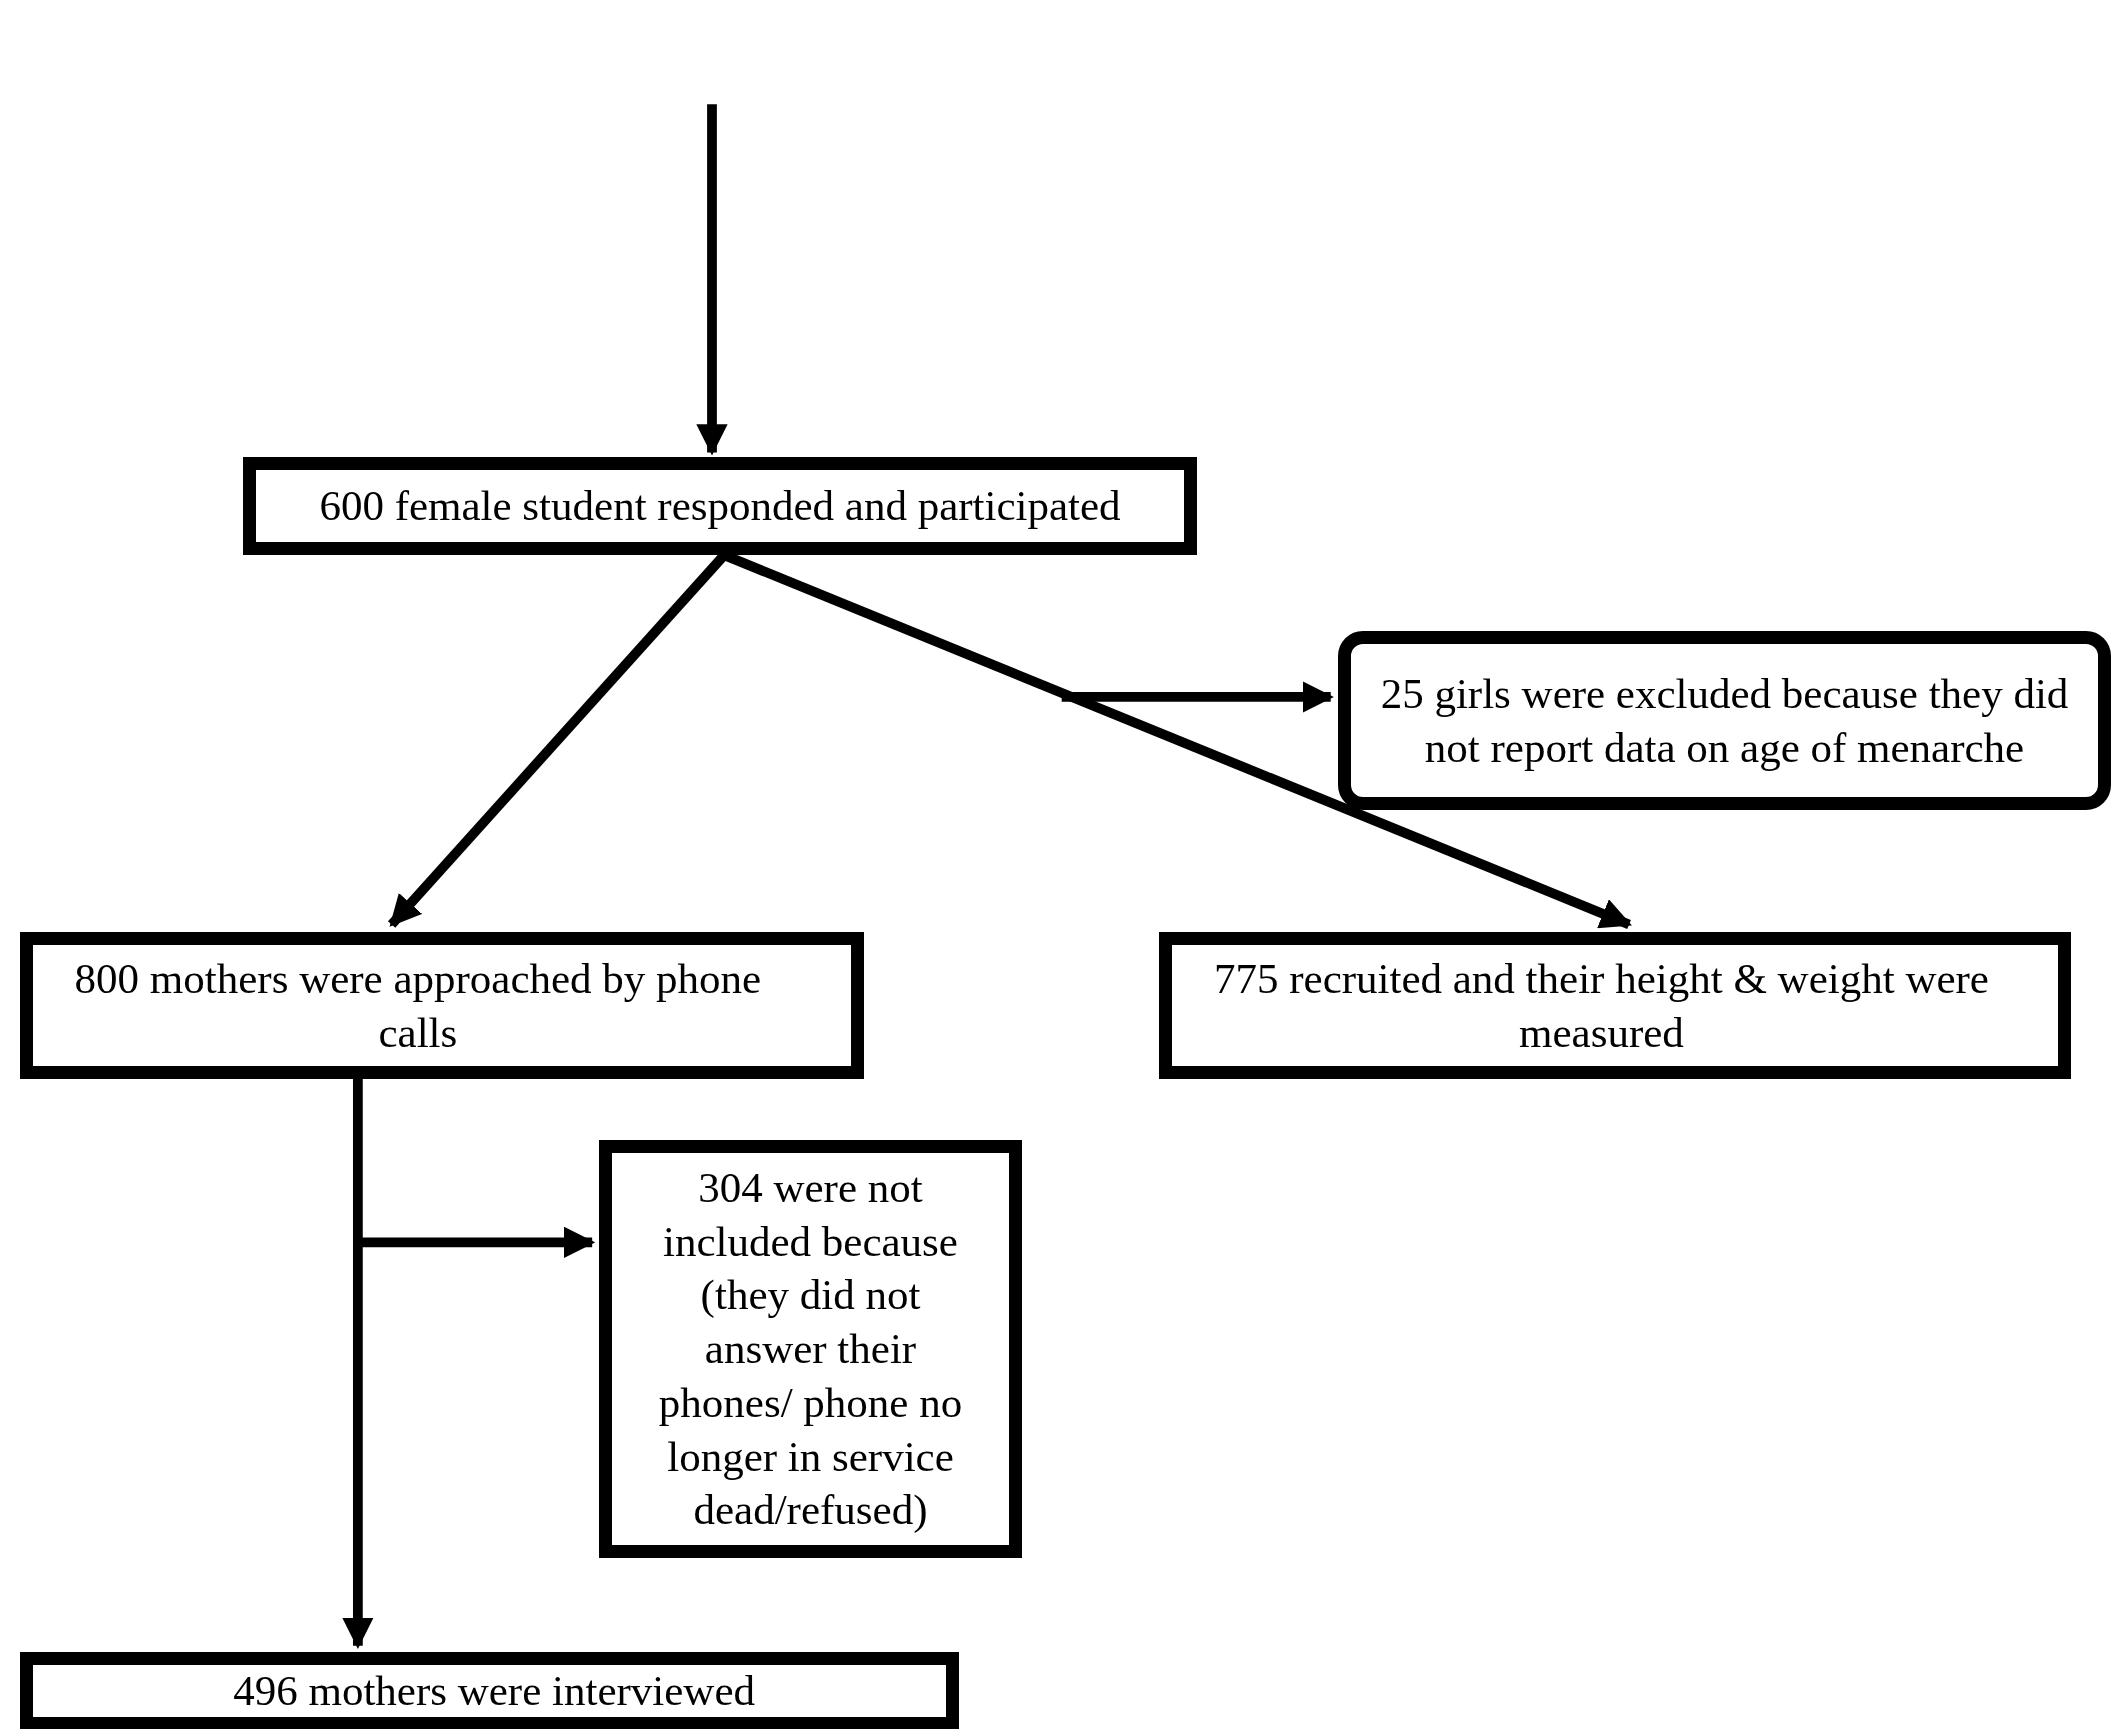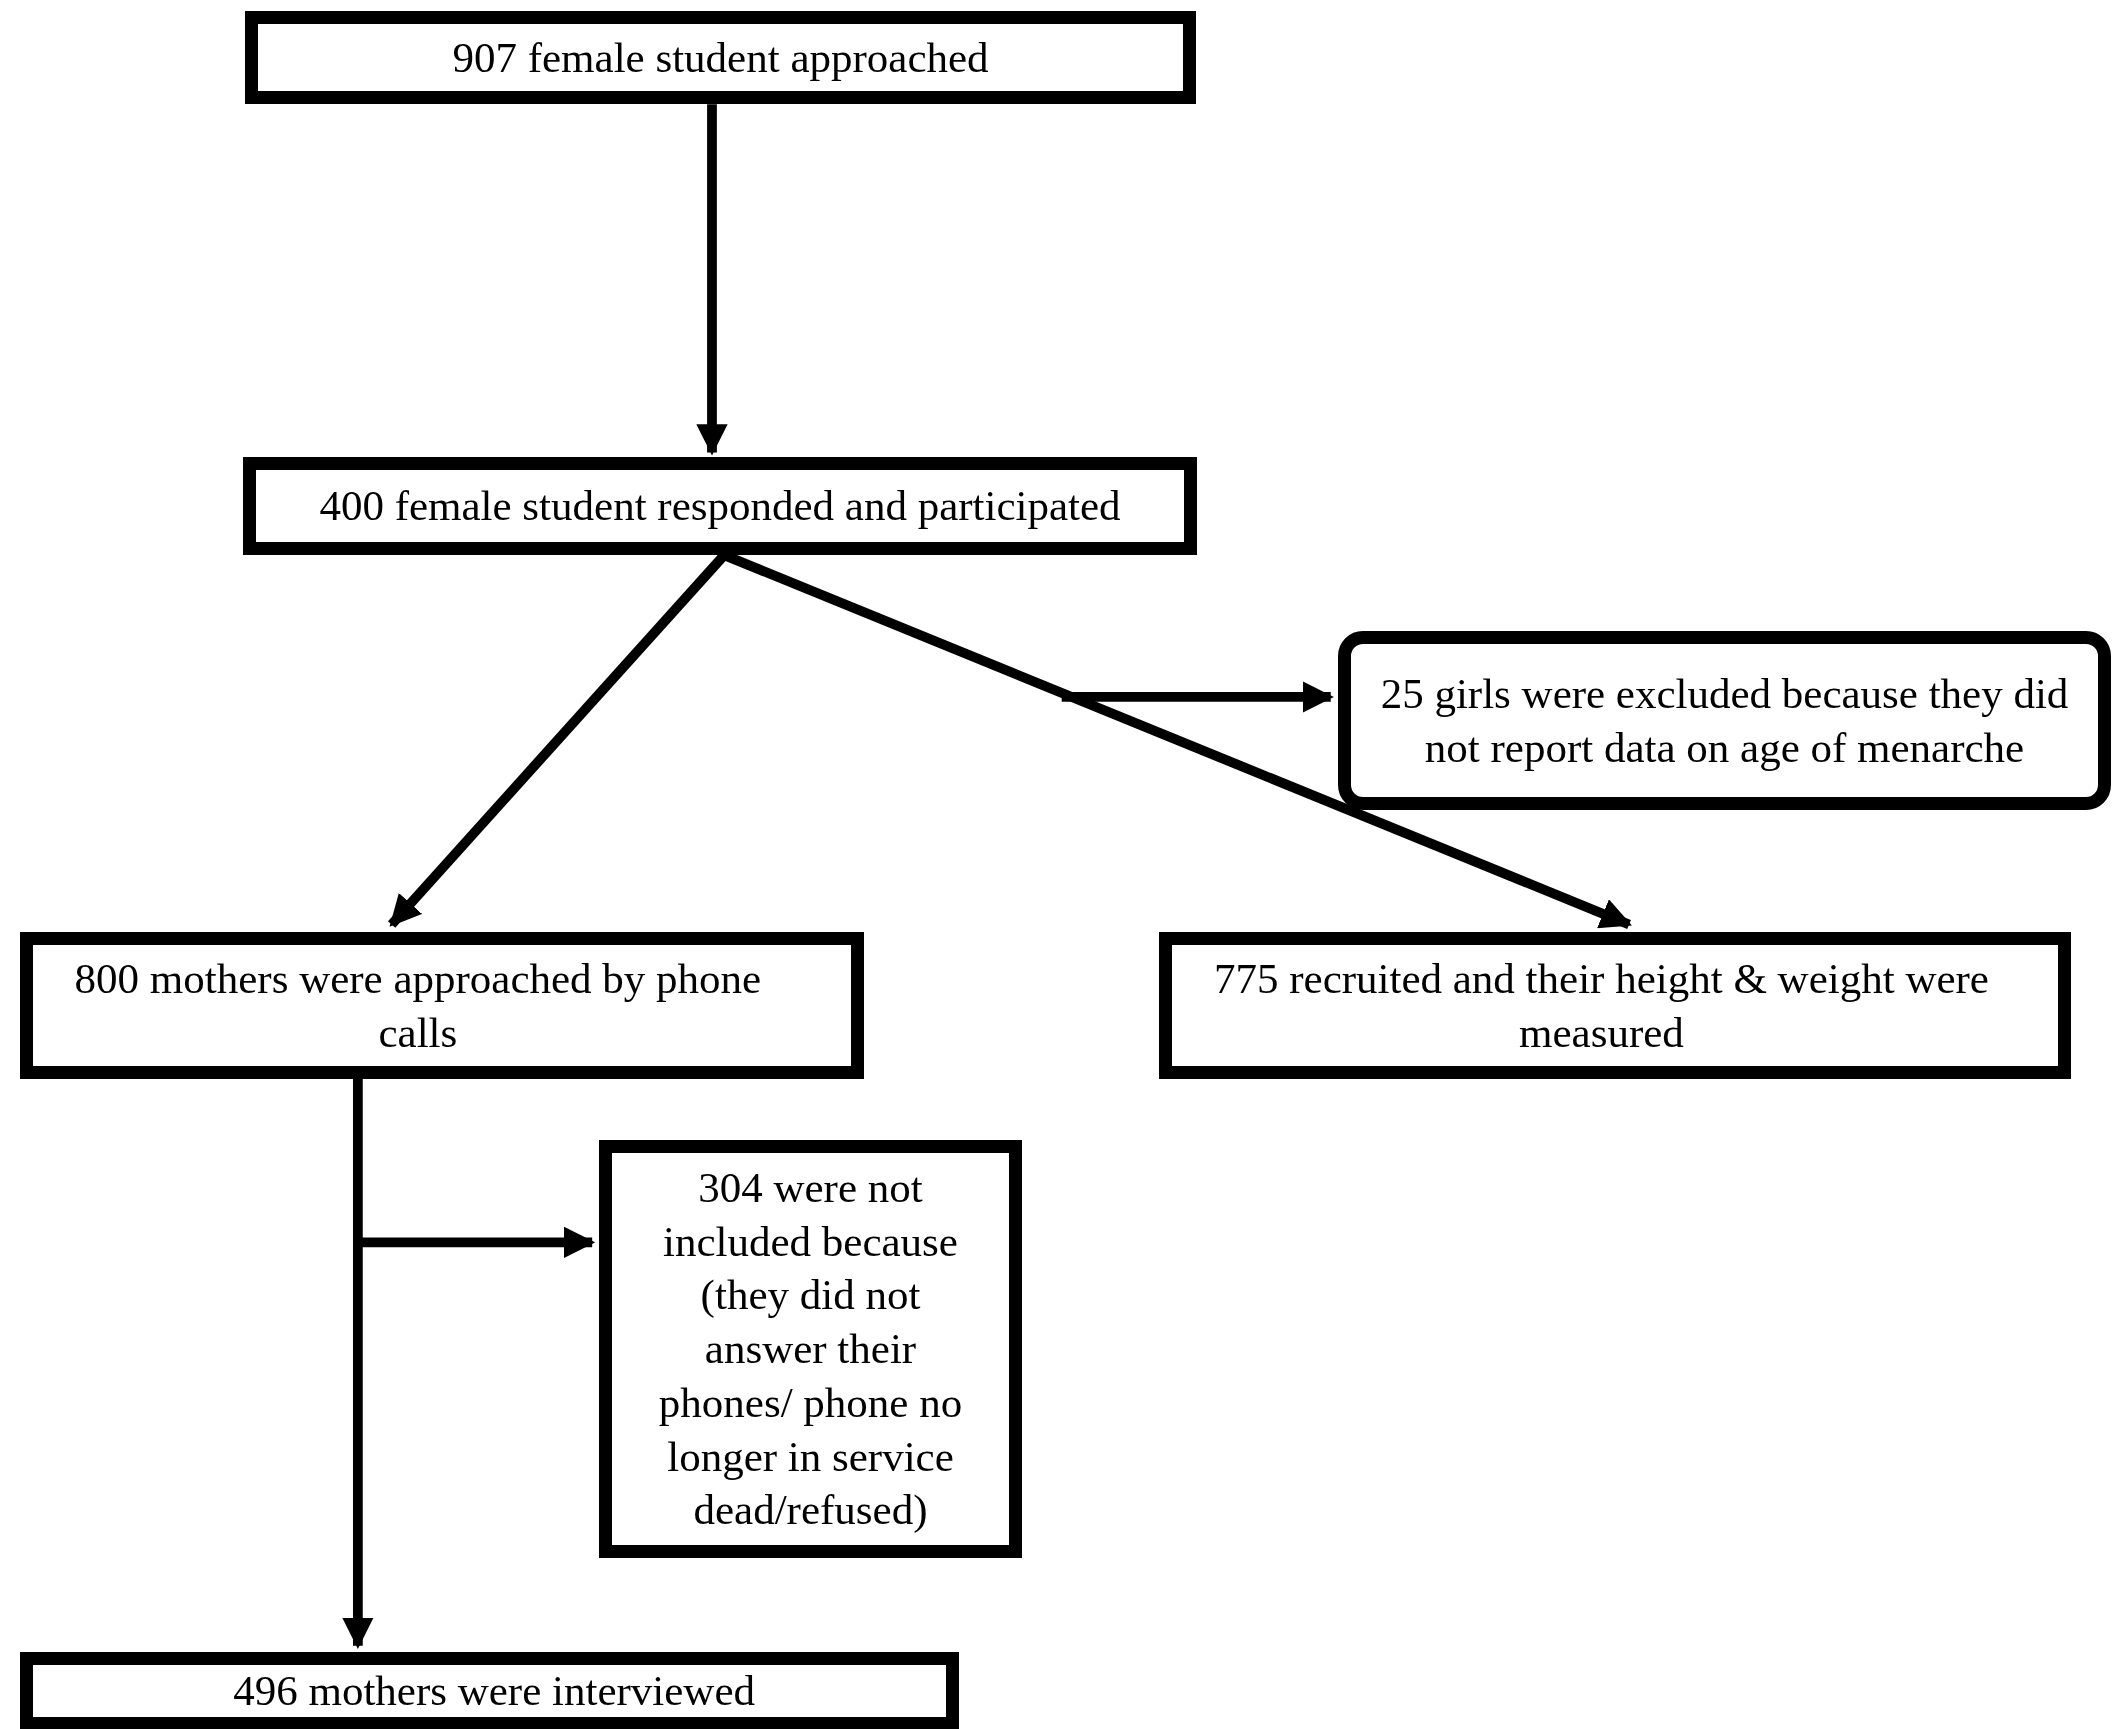--- a/index.html
+++ b/index.html
@@ -52,26 +52,23 @@
       </marker>
     </defs>
     <line x1="1455" y1="213" x2="1455" y2="925" stroke="#000000" stroke-width="20" marker-end="url(#ah)"></line>
     <line x1="1480" y1="1135" x2="800" y2="1890" stroke="#000000" stroke-width="20" marker-end="url(#ah)"></line>
     <line x1="1480" y1="1135" x2="3330" y2="1890" stroke="#000000" stroke-width="20" marker-end="url(#ah)"></line>
     <line x1="2170" y1="1425" x2="2720" y2="1425" stroke="#000000" stroke-width="20" marker-end="url(#ah)"></line>
     <line x1="731" y1="2205" x2="731" y2="3365" stroke="#000000" stroke-width="20" marker-end="url(#ah)"></line>
     <line x1="731" y1="2540" x2="1210" y2="2540" stroke="#000000" stroke-width="20" marker-end="url(#ah)"></line>
   </svg>
 
-  <div class="node center" style="left:245px; top:11.3px; width:951px; height:93px;">
-    <span>907 female student approached</span>
-  </div>
 
   <div class="node center" style="left:243px; top:457px; width:954px; height:98px;">
-    <span>400 female student responded and participated</span>
+    <span>600 female student responded and participated</span>
   </div>
 
   <div class="node center" style="left:1338px; top:631px; width:773px; height:179px;border-radius:25px;">
     <span>25 girls were excluded because they did
 not report data on age of menarche</span>
   </div>
 
   <div class="node left" style="left:19.6px; top:932px; width:844px; height:147px;">
     <span>800 mothers were approached by phone
 calls</span>

